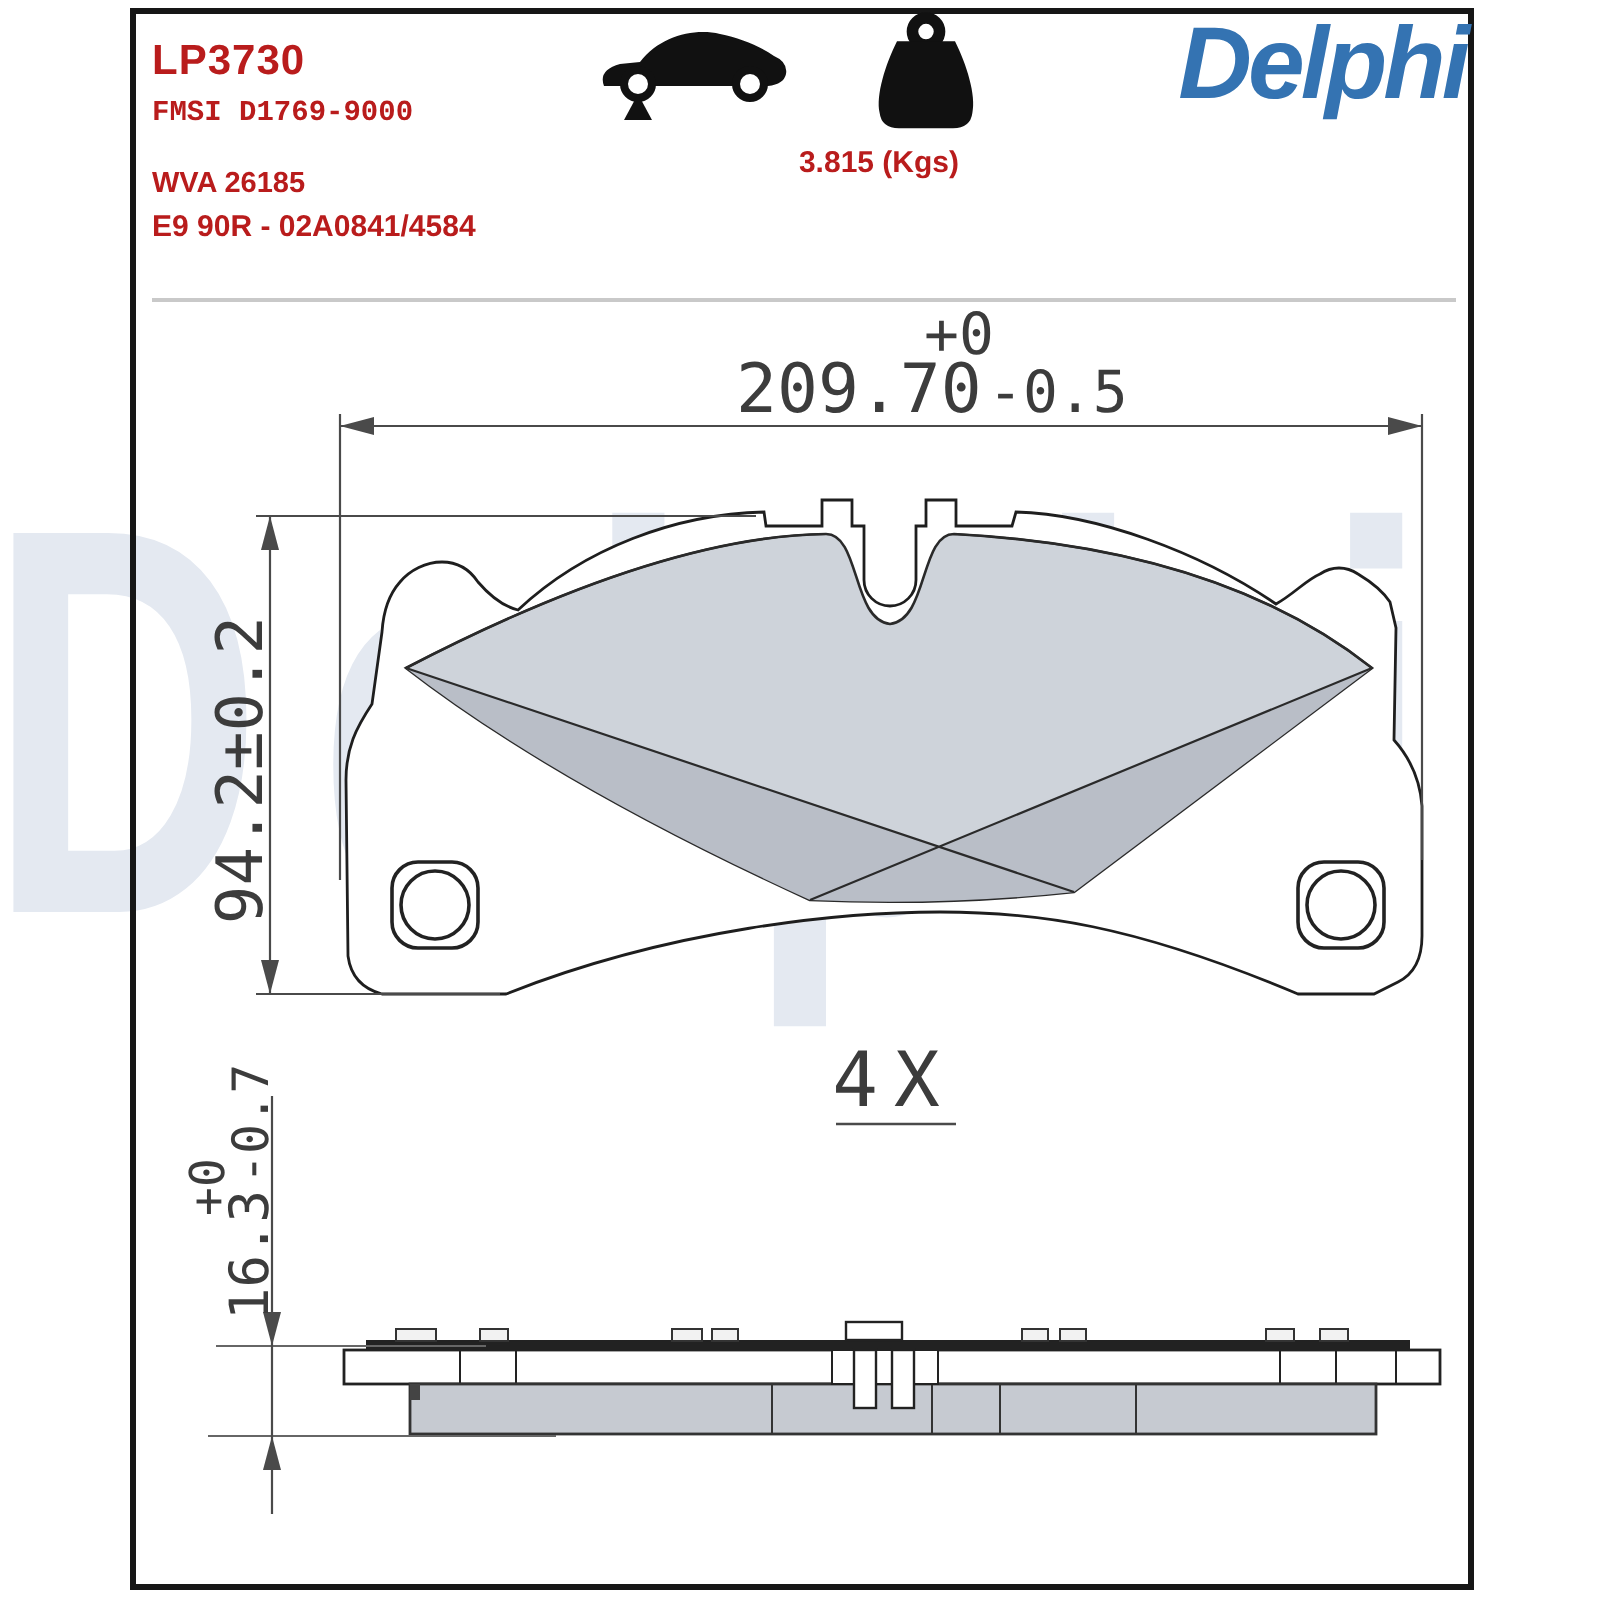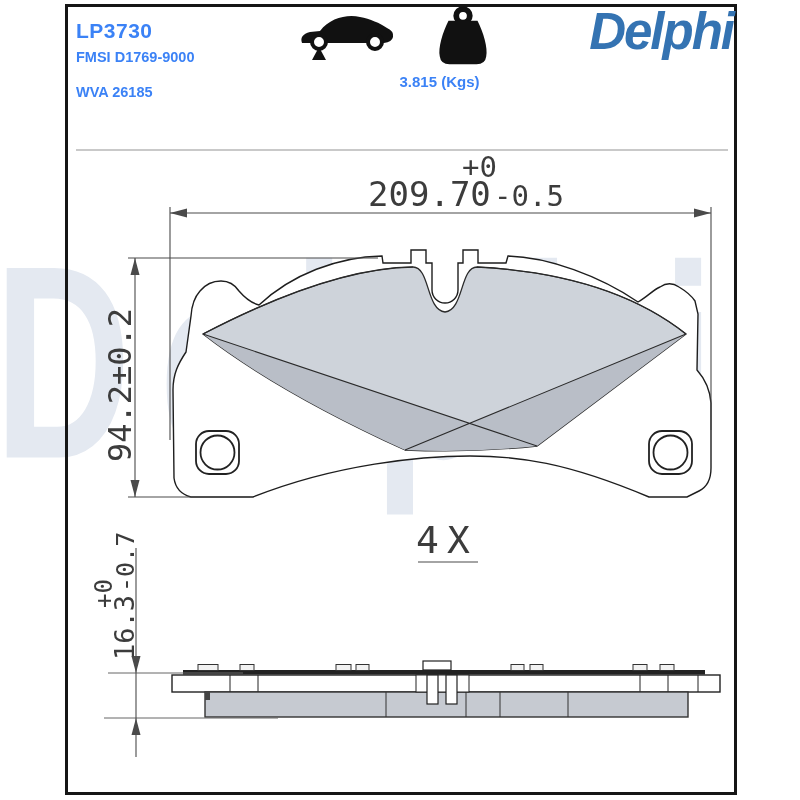--- a/index.html
+++ b/index.html
@@ -5,43 +5,44 @@
   html,body{margin:0;padding:0;background:#fff;}
   #page{position:relative;width:800px;height:800px;background:#fff;overflow:hidden;
         font-family:"Liberation Sans",sans-serif;}
   
   #watermark{position:absolute;left:-6px;top:224px;font-size:190px;font-weight:bold;
              letter-spacing:28px;line-height:1;color:var(--watermark,#e4e9f1);
              transform:scaleY(1.45);transform-origin:top left;white-space:nowrap;z-index:0;}
   
   #frame{position:absolute;left:65px;top:4px;width:666px;height:785px;
          border:3px solid #161616;z-index:3;pointer-events:none;}
-  .hdr{position:absolute;color:#3b82f6;font-weight:bold;z-index:4;white-space:nowrap;}
+  .hdr{position:absolute;color:#b91c1c;font-weight:bold;z-index:4;white-space:nowrap;}
   #part-number{left:76px;top:19px;font-size:21px;letter-spacing:.5px;}
-  #fmsi{left:76px;top:49px;font-size:14.5px;}
+  #fmsi{left:76px;top:49px;font-size:14.5px;font-family:Liberation Mono, monospace;}
   #wva{left:76px;top:84px;font-size:14.5px;}
   #approval{left:76px;top:105px;font-size:15px;}
   #weight-label{left:382px;top:73px;width:115px;text-align:center;font-size:15px;}
   #brand-logo{left:553px;top:2px;width:180px;text-align:right;font-size:51px;
               letter-spacing:-2px;color:var(--brand_blue,#3473b2);font-style:italic;}
   #separator{position:absolute;left:76px;top:149px;width:652px;height:2px;background:#c9c9c9;z-index:4;}
   .icon{position:absolute;z-index:4;}
   #drawing{position:absolute;left:0;top:0;z-index:2;}
   text{font-family:"DejaVu Sans Mono",monospace;fill:#3c3c3c;}
 </style>
 </head>
 <body>
 
 <div id="page">
 
   <div id="watermark">Delphi</div>
 
   <div id="part-number" class="hdr">LP3730</div>
   <div id="fmsi" class="hdr">FMSI D1769-9000</div>
   <div id="wva" class="hdr">WVA 26185</div>
+  <div id="approval" class="hdr">E9 90R - 02A0841/4584</div>
   <div id="weight-label" class="hdr">3.815 (Kgs)</div>
   <div id="brand-logo" class="hdr">Delphi</div>
   <div id="separator"></div>
 
   <svg class="icon" style="left:299px;top:9px" width="96" height="52" viewBox="0 0 96 52">
     <path d="M3,34 Q0,26 11,23 L21,22 C31,9 48,5 61,8 C71,10 81,14 88,19 Q95,22 94,28 Q93,33 85,34 Z" fill="#111"></path>
     <circle cx="20" cy="33" r="7" fill="#fff" stroke="#111" stroke-width="4"></circle>
     <circle cx="76" cy="33" r="7" fill="#fff" stroke="#111" stroke-width="4"></circle>
     <path d="M13,51 L27,51 L20,38 Z" fill="#111"></path>
   </svg>

